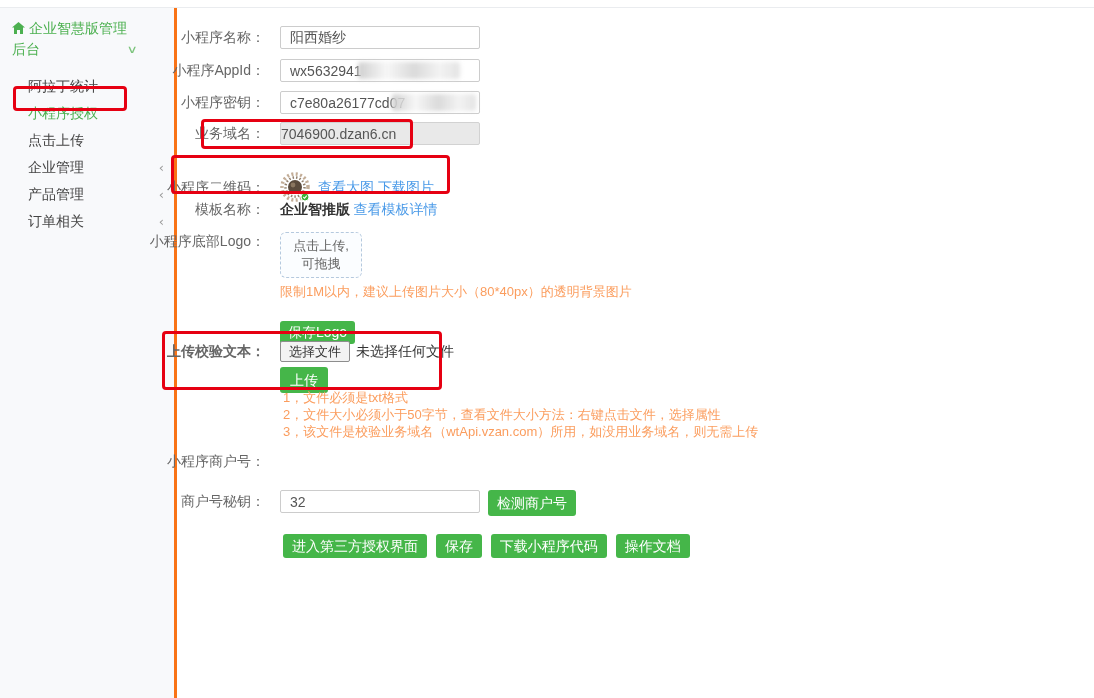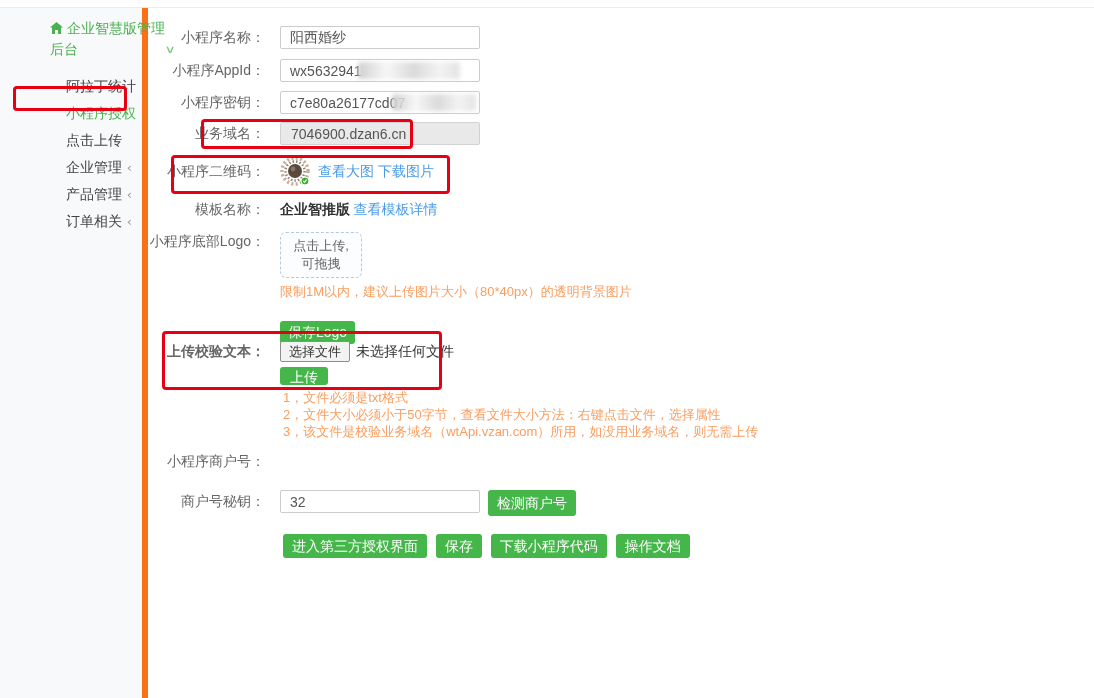--- a/index.html
+++ b/index.html
@@ -5,22 +5,22 @@
   * { margin:0; padding:0; box-sizing:border-box; }
   body { background:#fff; font-family:"Liberation Sans","DejaVu Sans",sans-serif; }
   #page {
     position:relative; width:1094px; height:698px; background:#fff;
     overflow:hidden; font-size:14px; color:#444;
   }
   #topline { position:absolute; left:0; top:7px; width:1094px; height:0; border-top:1px solid #eaecef; }
 
   
   #sidebar {
-    position:absolute; left:0; top:8px; width:148px; height:690px;
-    background:#f8f9fb; border-right:6px solid #f97316;padding-left:38px;
+    position:absolute; left:0; top:8px; width:177px; height:690px;
+    background:#f8f9fb; border-right:3px solid #f97316;
   }
   .sb-header {
     position:relative; margin:10px 10px 0 12px; color:#4cb050;
     font-size:14px; line-height:20px; width:126px;
   }
   .sb-header .home-ic { display:inline-block; vertical-align:-1px; margin-right:4px; }
   .sb-chevron {
     position:absolute; right:2px; bottom:0px; font-size:11px; color:#7cc47c;
     transform:scaleX(1.4);
   }
@@ -40,21 +40,21 @@
   .lbl {
     width:117px; text-align:right; color:#666; font-size:14px;
     line-height:23px; flex:none;
   }
   .ctl { margin-left:15px; }
   .tin {
     width:200px; height:23px; border:1px solid #ccc; border-radius:2px;
     padding:0 9px; font-size:14px; color:#555; background:#fff;
     font-family:"Liberation Sans","DejaVu Sans",sans-serif; outline:none;
   }
-  .tin:disabled { background:#e9e9e9; border-color:#d2d2d2; color:#555; padding-left:10px; }
+  .tin:disabled { background:#e9e9e9; border-color:#d2d2d2; color:#555; padding-left:0; }
   .inwrap { position:relative; margin-left:15px; }
   .blurpatch {
     position:absolute; top:3px; height:17px; border-radius:3px;
     background:linear-gradient(90deg, rgba(205,205,205,.95), rgba(244,244,244,.75) 28%,
                rgba(214,214,214,.9) 55%, rgba(238,238,238,.7) 80%, rgba(222,222,222,.85));
     filter:blur(2px);
   }
   .whitesmear {
     position:absolute; left:398px; top:78px; width:82px; height:19px;
     background:rgba(255,255,255,.96); filter:blur(2px); z-index:3;
@@ -78,21 +78,21 @@
     padding:0 8px; cursor:pointer; font-family:inherit;
   }
   .btn-save-logo { margin-top:21px; }
 
   .file-btn {
     display:inline-block; background:#f3f3f3; border:1px solid #8d8d8d;
     border-radius:2px; font-size:13px; color:#333; padding:1px 8px;
     height:21px; line-height:17px; cursor:pointer; font-family:inherit;
   }
   .file-none { font-size:14px; color:#333; margin-left:6px; line-height:21px; }
-  .btn-upload { margin-top:5px; height:18px; line-height:22px; padding:0 10px;font-family:Liberation Serif, serif; }
+  .btn-upload { margin-top:5px; height:26px; line-height:22px; padding:0 10px; }
 
   .notes { position:absolute; left:283px; top:389px; color:#fb9d5e; font-size:13px; line-height:17px; }
 
   .btn-check { height:26px; line-height:26px; margin-left:8px; padding:0 9px; }
   .actions { position:absolute; left:283px; top:534px; }
   .actions .btn-green { height:24px; line-height:24px; margin-right:5px; padding:0 9px; }
 
   
   .redbox {
     position:absolute; border:3px solid #e60012; border-radius:4px;
@@ -167,21 +167,21 @@
   </div>
   <div class="whitesmear" style="left:546px;"></div>
 
   <div class="row" style="top:122px;">
     <div class="lbl">业务域名：</div>
     <div class="inwrap">
       <input class="tin" disabled="" value="7046900.dzan6.cn" style="">
     </div>
   </div>
 
-  <div class="row" style="top:156px;">
+  <div class="row" style="top:172px;">
     <div class="lbl" style="line-height:30px;">小程序二维码：</div>
     <div class="ctl" style="display:flex;">
       <span style="display:inline-block;width:30px;height:30px;">
         <svg width="30" height="30" viewBox="0 0 30 30">
           <circle cx="15" cy="15" r="13" fill="none" stroke="#c3ad97" stroke-width="3.5" stroke-dasharray="2 2.4"></circle>
           <circle cx="15" cy="15" r="9.5" fill="none" stroke="#93816e" stroke-width="2.5" stroke-dasharray="1.5 2"></circle>
           <circle cx="15" cy="15" r="8" fill="#fff"></circle>
           <circle cx="15" cy="15" r="7" fill="#5a4a3c"></circle>
           <circle cx="13" cy="13" r="2.4" fill="#8a7660"></circle>
           <circle cx="25" cy="25" r="4" fill="#3cb034" stroke="#fff" stroke-width="1"></circle>

